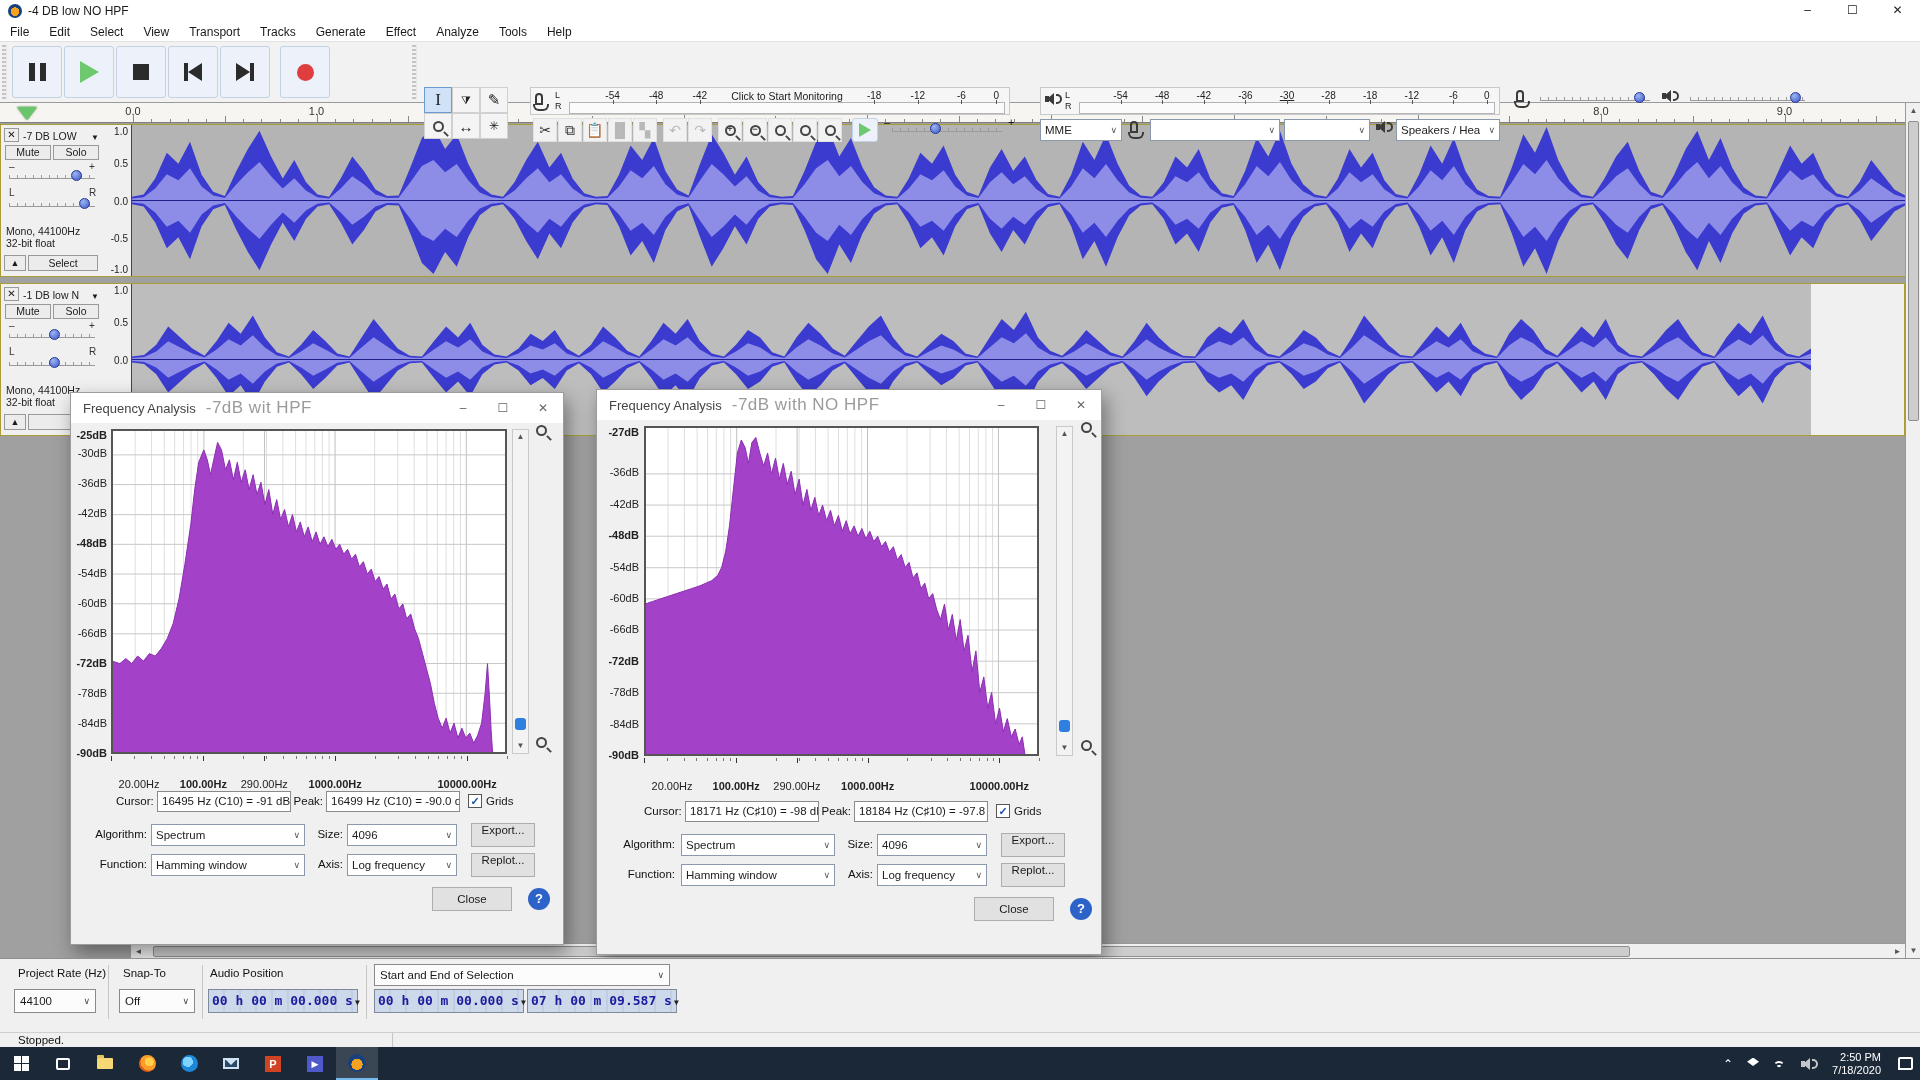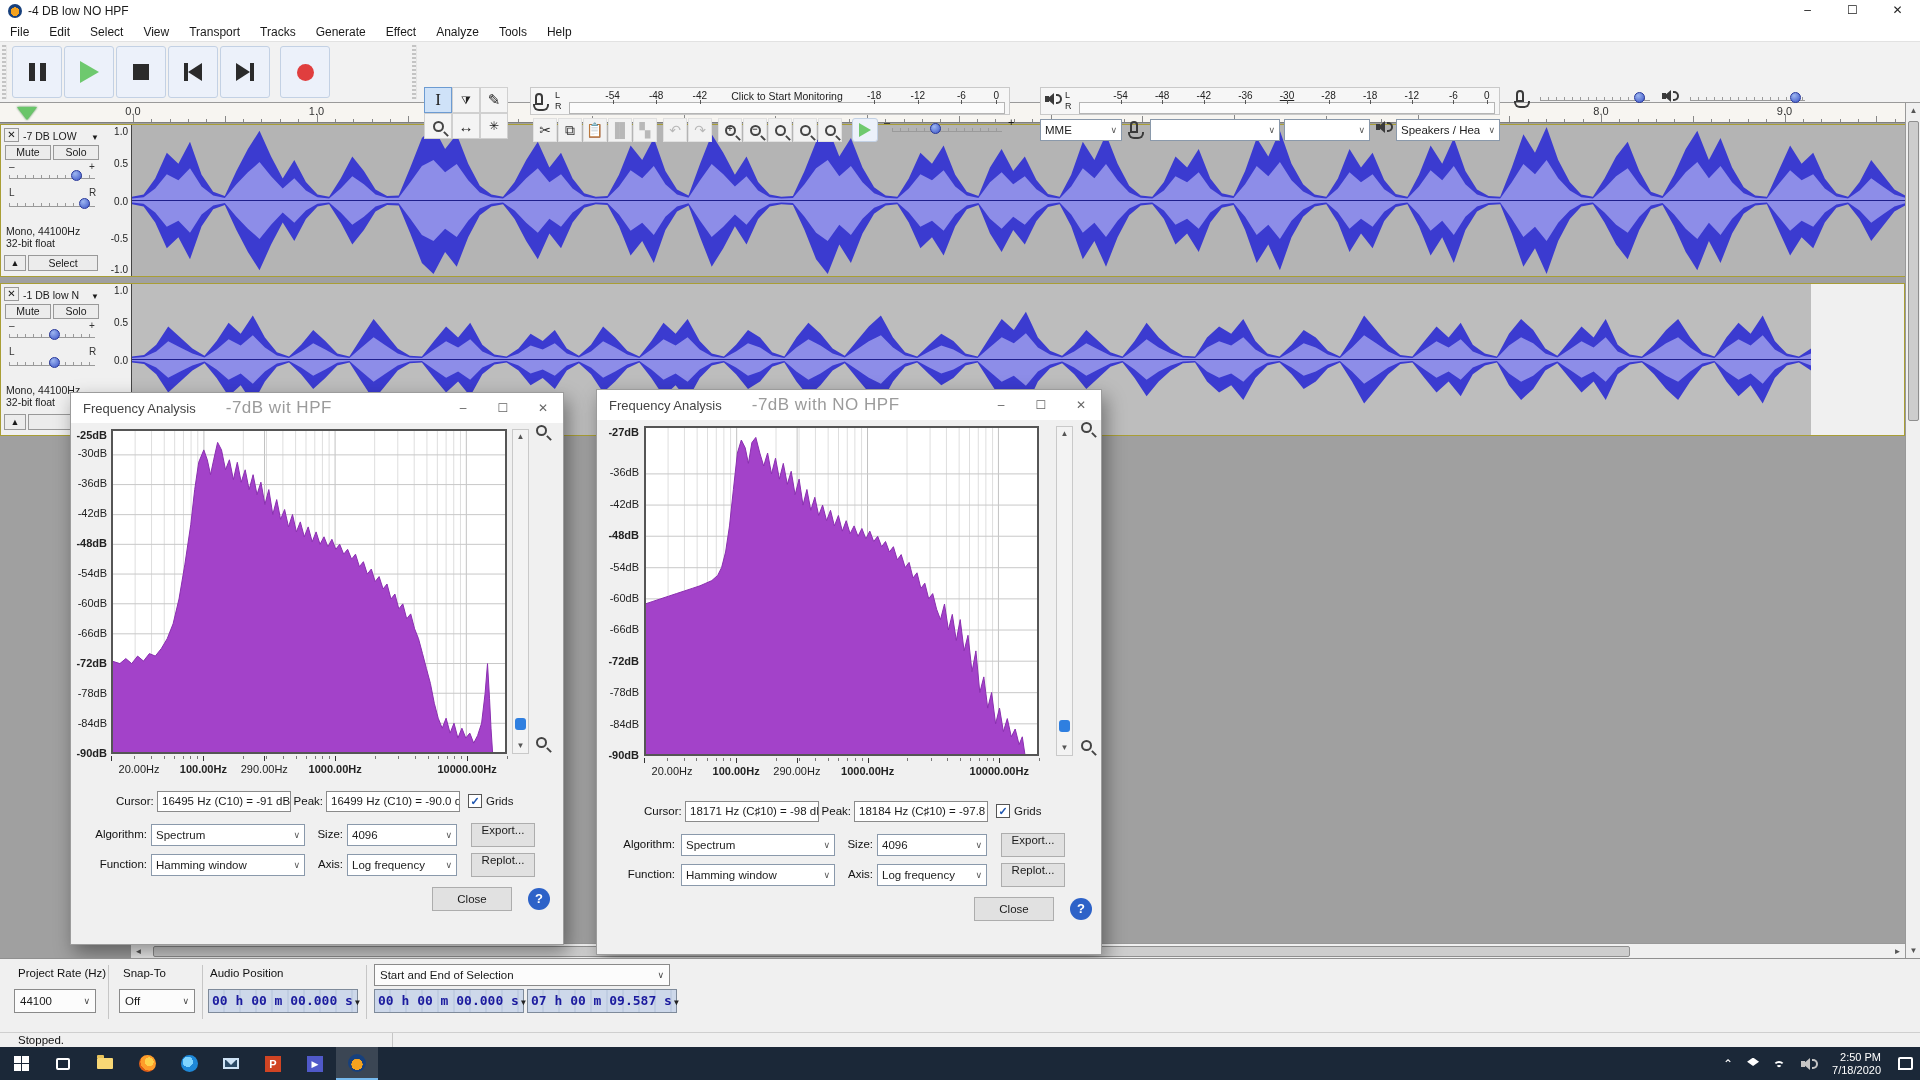--- a/index.html
+++ b/index.html
@@ -69,28 +69,28 @@
   
   .hsb{position:absolute;left:131px;top:943px;width:1774px;height:15px;background:#f0f0f0;border-top:1px solid #999;z-index:8}
   .hsb .thumb{position:absolute;left:22px;top:2px;width:1477px;height:11px;background:#cdcdcd;border:1px solid #8f8f8f;border-radius:2px}
   .sbarrow{position:absolute;width:15px;height:15px;font-size:8px;color:#555;text-align:center;line-height:15px;background:#f0f0f0}
   .vsb{position:absolute;left:1905px;top:103px;width:15px;height:855px;background:#f0f0f0;border-left:1px solid #999;z-index:8}
   .vsb .thumb{position:absolute;left:2px;top:18px;width:11px;height:300px;background:#cdcdcd;border:1px solid #8f8f8f;border-radius:2px}
   
   .dlg{position:absolute;background:#f0f0f0;border:1px solid #9c9c9c;box-shadow:4px 8px 18px rgba(0,0,0,.4);z-index:40}
   .dlg .dtitle{position:absolute;left:0;top:0;right:0;height:30px;background:#fff;display:flex;align-items:center}
   .dlg .dname{margin-left:12px;font-size:13px;color:#444}
-  .dlg .ddoc{margin-left:30px;font-size:17px;color:#9b9b9b;letter-spacing:.5px}
+  .dlg .ddoc{margin-left:10px;font-size:17px;color:#9b9b9b;letter-spacing:.5px}
   .dlg .dctl{width:40px;text-align:center;color:#666;font-size:12px}
   .dlg .dctls{margin-left:auto;display:flex;align-items:center;height:100%}
   .plotwrap{position:absolute;background:#fff;border:1px solid #555}
   .ylabs{position:absolute}
   .ylab{position:absolute;right:2px;font-size:11px;color:#222;white-space:nowrap}
   .xlabs{position:absolute}
-  .xlab{position:absolute;top:7px;font-size:11px;color:#222;transform:translateX(-50%);white-space:nowrap}
+  .xlab{position:absolute;top:22px;font-size:11px;color:#222;transform:translateX(-50%);white-space:nowrap}
   .xtick{position:absolute;top:0;width:1px;background:#333}
   .vrail{position:absolute;width:17px;background:#f3f3f3;border:1px solid #c9c9c9}
   .vrail .arr{position:absolute;left:0;width:15px;height:14px;text-align:center;font-size:8px;color:#555;line-height:14px}
   .vrail .bthumb{position:absolute;left:2px;width:11px;height:12px;background:#2f7fe0;border-radius:3px}
   .fieldlab{position:absolute;font-size:11.5px;color:#111;text-align:right}
   .tbox{position:absolute;height:21px;border:1px solid #8a8a8a;background:#fff;font-size:11.5px;line-height:19px;padding:0 4px;white-space:nowrap;overflow:hidden}
   .chk{position:absolute;width:14px;height:14px;border:1px solid #555;background:#fff;text-align:center;line-height:12px;font-size:11px;color:#1e56b0;font-weight:bold}
   .pbtn{position:absolute;height:24px;background:#e1e1e1;border:1px solid #adadad;font-size:11.5px;text-align:center}
   .helpq{position:absolute;width:22px;height:22px;border-radius:50%;background:#2d62c8;color:#fff;text-align:center;line-height:22px;font-weight:bold;font-size:13px}
   

